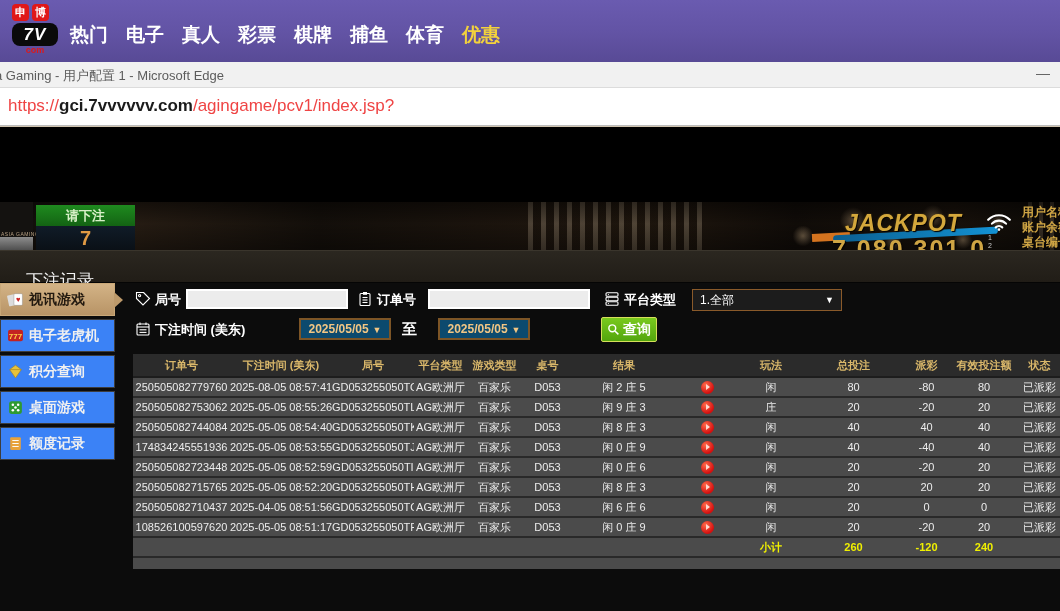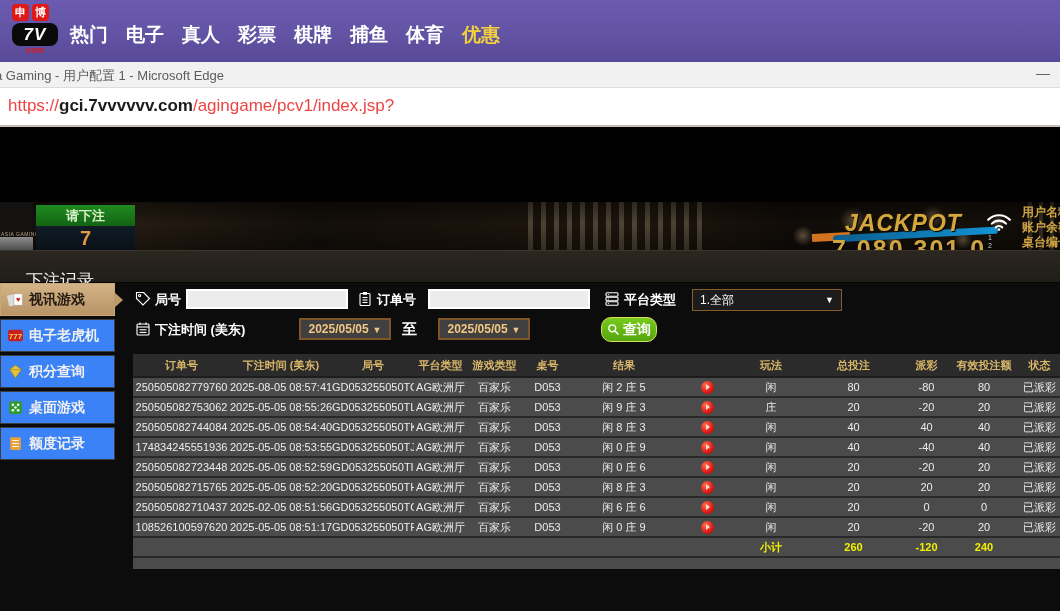--- a/index.html
+++ b/index.html
@@ -86,26 +86,26 @@
      border-left:9px solid #bd9a6b;border-top:8px solid transparent;border-bottom:8px solid transparent;}
 
   
   .f-icon{position:absolute;width:16px;height:16px;}
   .f-label{position:absolute;font-size:13px;font-weight:bold;color:#ffffff;white-space:nowrap;}
   .f-input{position:absolute;width:162px;height:20px;background:#ececec;border:2px solid #ffffff;
      font-size:12px;color:#111;padding:0 4px;outline:none;}
   .f-select{position:absolute;left:692px;top:6px;width:150px;height:22px;background:#1c1c1c;
      border:1px solid #8a5a2a;color:#fff;font-size:12px;line-height:20px;padding-left:7px;cursor:pointer;}
   .f-select .arr{position:absolute;right:7px;top:0;font-size:9px;color:#fff;}
-  .f-date{position:absolute;top:35px;width:92px;height:22px;background:#404040;border:2px solid #7d5526;
+  .f-date{position:absolute;top:35px;width:92px;height:22px;background:#0c4a6e;border:2px solid #7d5526;
      color:#f2c684;font-size:12px;font-weight:bold;text-align:center;line-height:18px;cursor:pointer;}
   .f-date .arr{font-size:9px;margin-left:4px;}
   .f-to{position:absolute;left:402px;top:37px;font-size:15px;font-weight:bold;color:#fff;}
   .f-search{position:absolute;left:601px;top:34px;width:56px;height:25px;
-     background:linear-gradient(180deg,#79c91e,#53a60d);border:1px solid #d6e05a;border-radius:10px;
+     background:linear-gradient(180deg,#79c91e,#53a60d);border:1px solid #d6e05a;border-radius:2px;
      color:#fff;font-size:14px;font-weight:bold;display:flex;align-items:center;justify-content:center;gap:3px;cursor:pointer;}
 
   
   .tbl-wrap{position:absolute;left:133px;top:71px;width:927px;}
   table.records{border-collapse:collapse;table-layout:fixed;width:927px;}
   table.records th{background:#2b2b2b;color:#d9b76a;font-size:11px;font-weight:bold;height:23px;
      border-bottom:2px solid #1d1d1d;padding:0;white-space:nowrap;overflow:hidden;}
   table.records td{background:#4b4b4b;color:#ececec;font-size:11px;height:20px;text-align:center;
      border-bottom:2px solid #292929;padding:0;white-space:nowrap;overflow:hidden;}
   td.pay-neg{color:#4fe22b;}
@@ -424,21 +424,21 @@
               <td>闲 8 庄 3</td>
               <td><span class="play"></span></td>
               <td>闲</td>
               <td>20</td>
               <td class="pay-pos">20</td>
               <td>20</td>
               <td class="status">已派彩</td>
             </tr>
             <tr>
               <td>250505082710437</td>
-              <td>2025-02-05 08:51:56</td>
+              <td>2025-04-05 08:51:56</td>
               <td>GD053255050TG</td>
               <td>AG欧洲厅</td>
               <td>百家乐</td>
               <td>D053</td>
               <td>闲 6 庄 6</td>
               <td><span class="play"></span></td>
               <td>闲</td>
               <td>20</td>
               <td class="pay-zero">0</td>
               <td>0</td>

